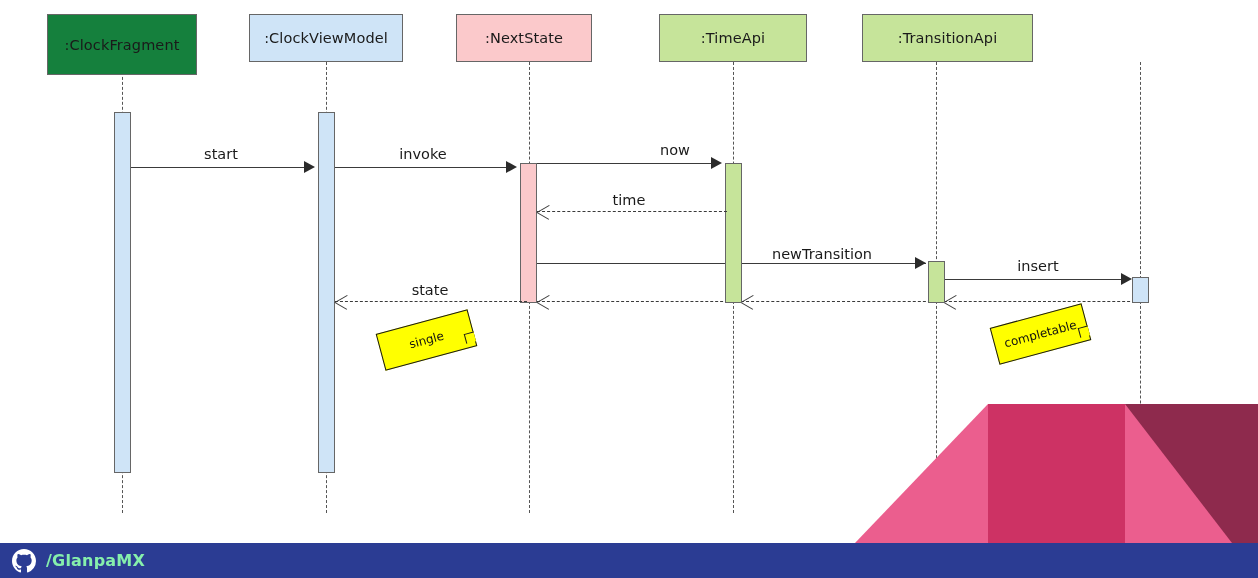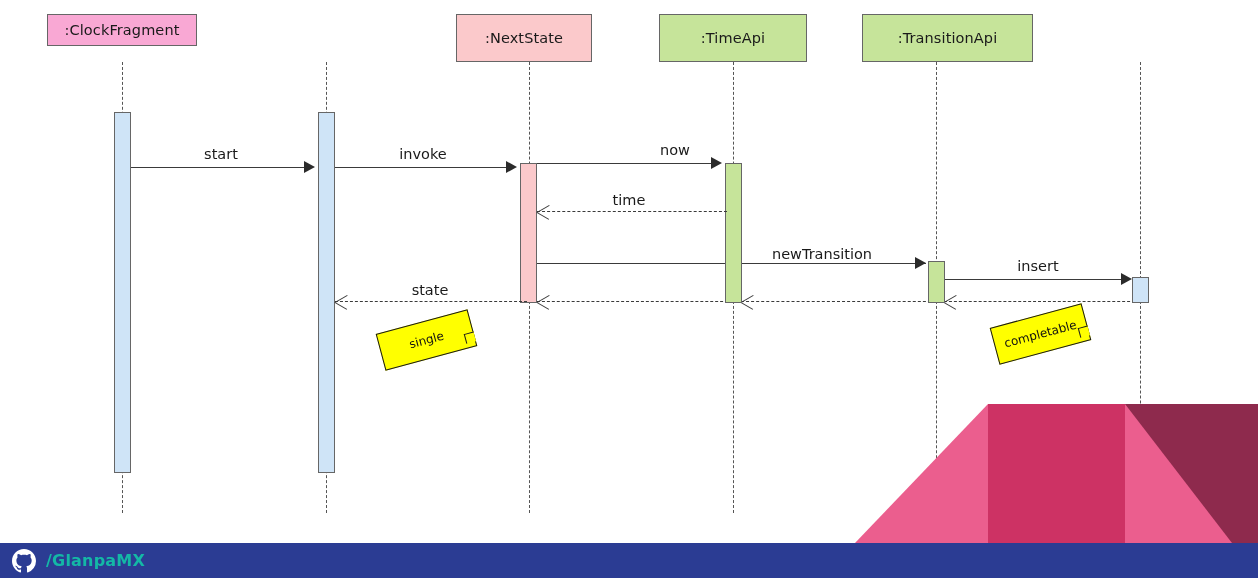--- a/index.html
+++ b/index.html
@@ -136,40 +136,43 @@
     display: flex;
     align-items: center;
     gap: 10px;
     padding-left: 12px;
     box-sizing: border-box;
   }
   .footer-logo { flex: 0 0 auto; line-height: 0; }
   .footer-handle {
     font-size: 16px;
     font-weight: bold;
-    color: #14b8a6;
+    color: #86efac;
     letter-spacing: .2px;
   }
 </style>
 </head>
 <body>
 
 <div id="canvas">
 
   <div class="diagram-layer">
 
     <div class="lifeline" style="left:122px; top:62px; height:451px;"></div>
     <div class="lifeline" style="left:326px; top:62px; height:451px;"></div>
     <div class="lifeline" style="left:529px; top:62px; height:451px;"></div>
     <div class="lifeline" style="left:733px; top:62px; height:451px;"></div>
     <div class="lifeline" style="left:936px; top:62px; height:451px;"></div>
     <div class="lifeline" style="left:1140px; top:62px; height:451px;"></div>
 
-    <div class="participant" style="left:47px; top:14px; width:150px; height:32px; background:#f9a8d4;">
+    <div class="participant" style="left:47px; top:14px; width:150px; height:61px; background:#15803d;">
       <span>:ClockFragment</span>
+    </div>
+    <div class="participant" style="left:249px; top:14px; width:154px; height:48px; background:#cfe4f7;">
+      <span>:ClockViewModel</span>
     </div>
     <div class="participant" style="left:456px; top:14px; width:136px; height:48px; background:#fbc9cb;">
       <span>:NextState</span>
     </div>
     <div class="participant" style="left:659px; top:14px; width:148px; height:48px; background:#c6e49a;">
       <span>:TimeApi</span>
     </div>
     <div class="participant" style="left:862px; top:14px; width:171px; height:48px; background:#c6e49a;">
       <span>:TransitionApi</span>
     </div>

